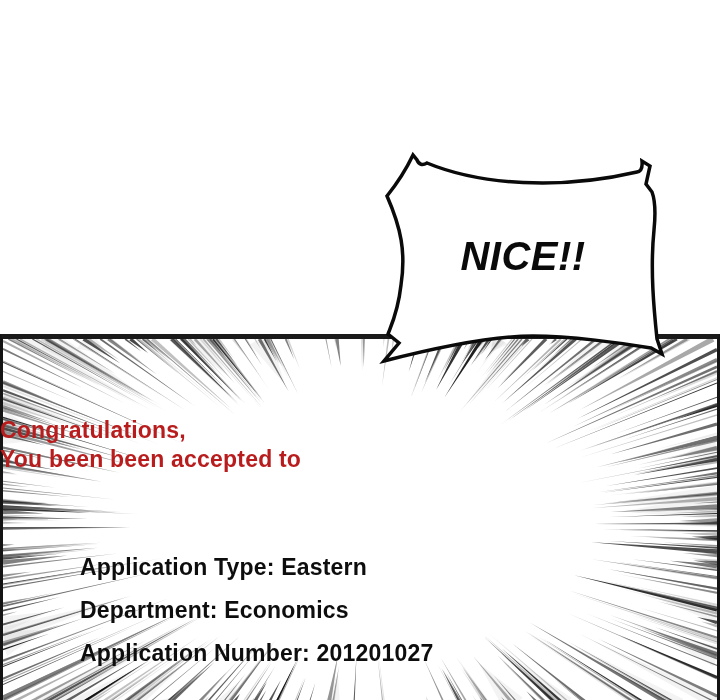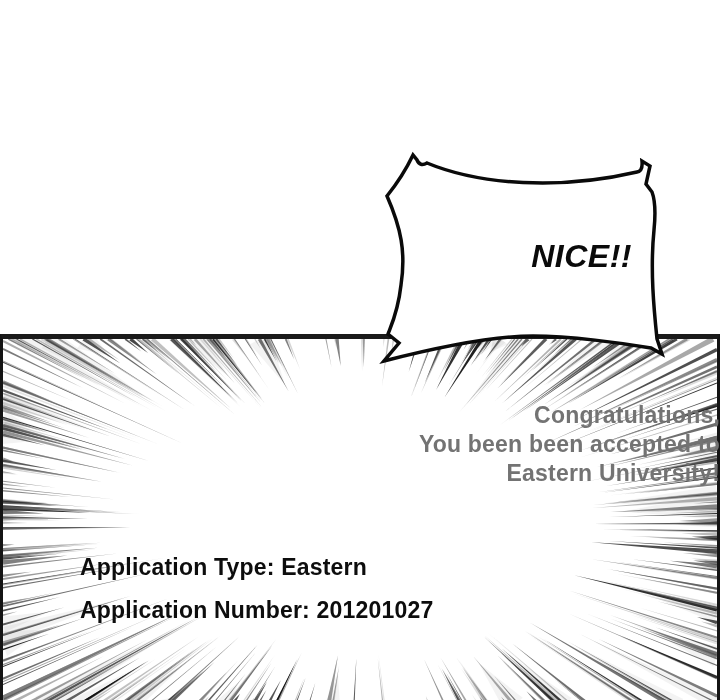--- a/index.html
+++ b/index.html
@@ -29,28 +29,28 @@
     position: absolute;
     left: 0; top: 0;
     width: 714px;
     height: 366px;
     display: block;
   }
 
   .congrats {
     position: absolute;
     left: 0;
-    top: 401px;
+    top: 416px;
     width: 720px;
-    text-align: right;
+    text-align: left;
     font-size: 23px;
     font-weight: 600;
     line-height: 29px;
     letter-spacing: 0.2px;
-    color: #737373;
+    color: #b91c1c;
   }
 
   .details {
     position: absolute;
     left: 80px;
     top: 546px;
     width: 560px;
     font-size: 23px;
     font-weight: 600;
     line-height: 43px;
@@ -62,29 +62,29 @@
   
   .bubble-svg {
     position: absolute;
     left: 0; top: 0;
     width: 720px;
     height: 700px;
     pointer-events: none;
   }
   .bubble-text {
     position: absolute;
-    left: 392px;
+    left: 403px;
     top: 234px;
     width: 240px;
     height: 44px;
     line-height: 44px;
-    text-align: right;
+    text-align: center;
     font-style: italic;
     font-weight: 700;
-    font-size: 32px;
+    font-size: 40px;
     letter-spacing: 0.5px;
     color: #0a0a0a;
   }
 </style>
 </head>
 <body>
 
 <div class="stage">
 
   <div class="panel">
@@ -623,25 +623,25 @@
         <polygon points="-0.2,327.0 0.2,328.0 100.7,287.9" fill="rgb(23,23,23)" fill-opacity="0.84"></polygon>
         <polygon points="102.0,365.6 102.6,366.4 156.2,328.4" fill="rgb(117,117,117)" fill-opacity="0.84"></polygon>
         <polygon points="99.1,365.4 99.9,366.6 157.9,325.7" fill="rgb(177,177,177)" fill-opacity="0.46"></polygon>
         <polygon points="714.1,138.9 713.9,137.8 599.2,153.8" fill="rgb(22,22,22)" fill-opacity="0.78"></polygon>
       </svg>
   </div>
 
   <div class="congrats">
     <div>Congratulations,</div>
     <div>You been been accepted to</div>
-    <div>Eastern University!</div>
   </div>
 
   <div class="details">
     <div>Application Type: Eastern</div>
+    <div>Department: Economics</div>
     <div>Application Number: 201201027</div>
   </div>
 
   <svg class="bubble-svg" viewBox="0 0 720 700">
     <path d="M 413,155
          Q 403,176 387,196
          C 401,228 406,252 401,285
          C 398,312 391,326 388,334
          L 399,343
          L 384,361

